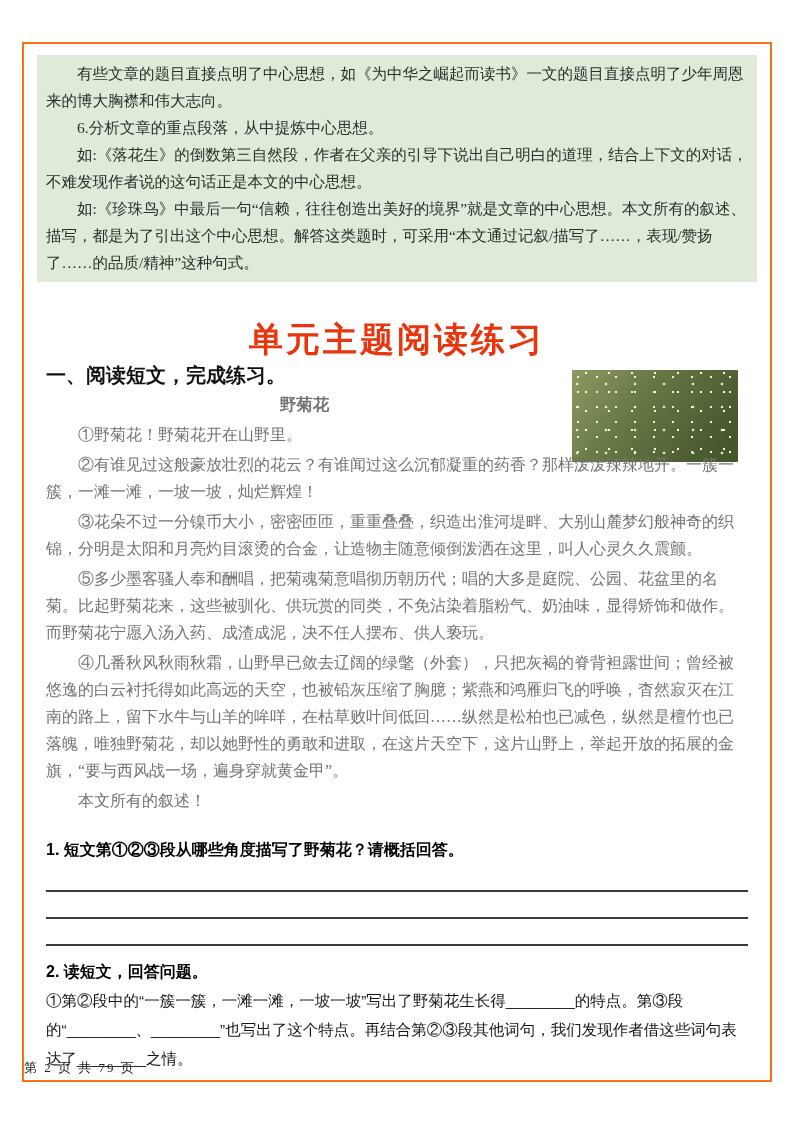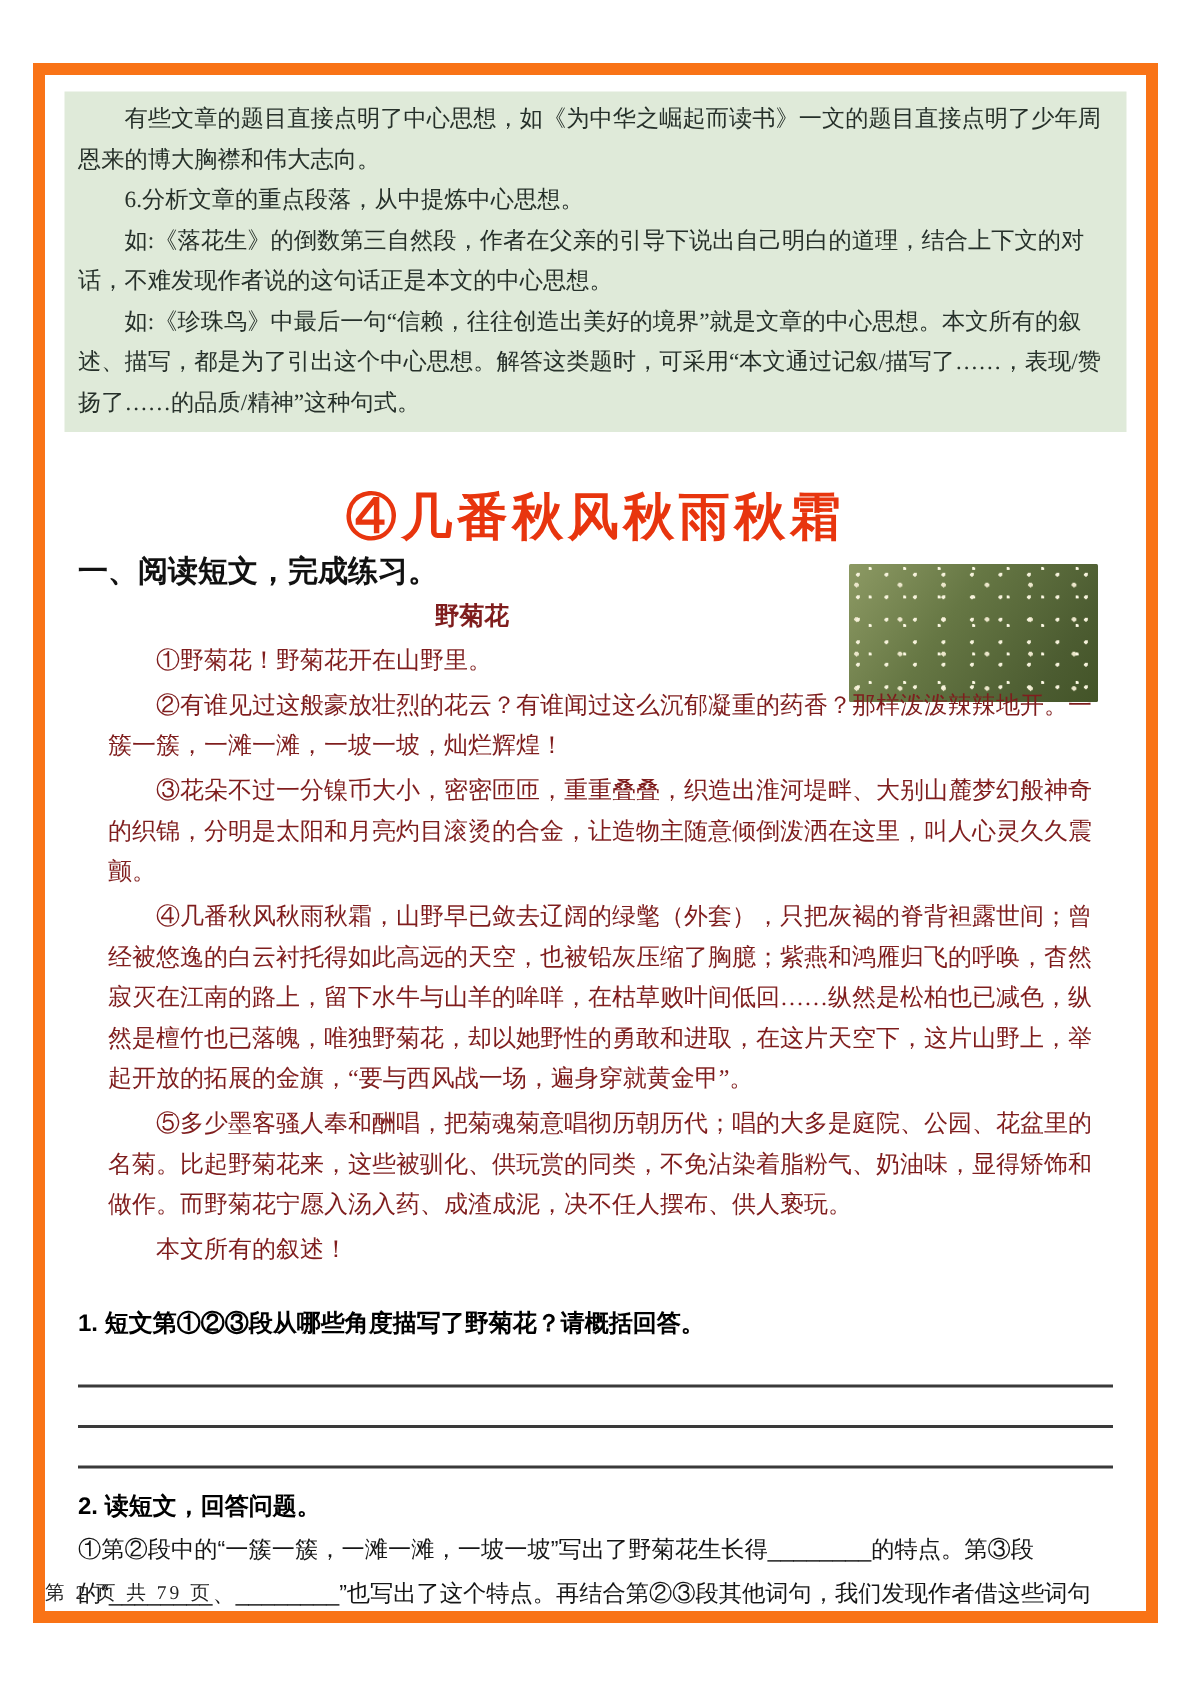--- a/index.html
+++ b/index.html
@@ -1,19 +1,19 @@
 <!DOCTYPE html>
 <html><head>
 <meta charset="utf-8">
 <style>
   * { margin:0; padding:0; box-sizing:border-box; }
   html,body { width:793px; height:1122px; background:#ffffff; font-family:"Liberation Sans",sans-serif; color:#1c1c1c; }
   .page-frame {
     position:absolute; left:22px; top:42px; width:750px; height:1040px;
-    border:8px solid #f97316; background:#fff;
+    border:2px solid #f97316; background:#fff;
   }
   .frame-inner { position:relative; width:100%; height:100%; overflow:hidden; }
 
   
   .summary-box {
     margin:11px 13px 0 13px;
     background:#dfead9;
     padding:5px 9px 6px 9px;
     font-family:"Liberation Serif",serif;
     font-size:15.5px; line-height:27px; color:#26302a;
@@ -40,21 +40,21 @@
     background-image:
       radial-gradient(circle 2.2px at 6px 7px,  #f7f3dc 55%, rgba(255,255,255,0) 62%),
       radial-gradient(circle 1.8px at 14px 3px, #fffbe6 55%, rgba(255,255,255,0) 62%),
       radial-gradient(circle 2.6px at 5px 14px, #ece7cb 55%, rgba(255,255,255,0) 62%),
       radial-gradient(circle 1.5px at 16px 10px,#fdf8e0 55%, rgba(255,255,255,0) 62%),
       linear-gradient(125deg, #8d9a64 0%, #667744 40%, #4c5c31 80%, #435428 100%);
     background-size:19px 15px, 23px 19px, 29px 23px, 13px 11px, 100% 100%;
     border-radius:1px;
   }
 
-  .passage { font-family:"Liberation Serif",serif; font-size:16px; line-height:27px; color:#7f1d1d;margin-left:20px; }
+  .passage { font-family:"Liberation Serif",serif; font-size:16px; line-height:27px; color:#737373; }
   .passage-title {
     margin-top:2px; margin-right:185px;
     text-align:center; font-weight:bold; font-size:16.5px; line-height:26px;
     font-family:"Liberation Serif",serif;
   }
   .passage p { text-indent:2em; margin:3px 0; }
 
   .question-bold { font-weight:bold; font-size:16px; line-height:27px; color:#000; }
   .q1 { margin-top:22px; }
   .answer-line { height:27px; border-bottom:2px solid #3a3a3a; }
@@ -75,34 +75,34 @@
 <div class="page-frame">
   <div class="frame-inner">
 
     <div class="summary-box">
       <p>有些文章的题目直接点明了中心思想，如《为中华之崛起而读书》一文的题目直接点明了少年周恩来的博大胸襟和伟大志向。</p>
       <p>6.分析文章的重点段落，从中提炼中心思想。</p>
       <p>如:《落花生》的倒数第三自然段，作者在父亲的引导下说出自己明白的道理，结合上下文的对话，不难发现作者说的这句话正是本文的中心思想。</p>
       <p>如:《珍珠鸟》中最后一句“信赖，往往创造出美好的境界”就是文章的中心思想。本文所有的叙述、描写，都是为了引出这个中心思想。解答这类题时，可采用“本文通过记叙/描写了……，表现/赞扬了……的品质/精神”这种句式。</p>
     </div>
 
-    <div class="main-title">④几番秋风秋雨秋霜</div>
+    <div class="main-title">单元主题阅读练习</div>
 
     <div class="flower-photo"></div>
 
     <div class="content">
       <div class="section-heading">一、阅读短文，完成练习。</div>
 
       <div class="passage">
         <div class="passage-title">野菊花</div>
         <p>①野菊花！野菊花开在山野里。</p>
         <p>②有谁见过这般豪放壮烈的花云？有谁闻过这么沉郁凝重的药香？那样泼泼辣辣地开。一簇一簇，一滩一滩，一坡一坡，灿烂辉煌！</p>
         <p>③花朵不过一分镍币大小，密密匝匝，重重叠叠，织造出淮河堤畔、大别山麓梦幻般神奇的织锦，分明是太阳和月亮灼目滚烫的合金，让造物主随意倾倒泼洒在这里，叫人心灵久久震颤。</p>
+        <p>⑤多少墨客骚人奉和酬唱，把菊魂菊意唱彻历朝历代；唱的大多是庭院、公园、花盆里的名菊。比起野菊花来，这些被驯化、供玩赏的同类，不免沾染着脂粉气、奶油味，显得矫饰和做作。而野菊花宁愿入汤入药、成渣成泥，决不任人摆布、供人亵玩。</p>
         <p>④几番秋风秋雨秋霜，山野早已敛去辽阔的绿氅（外套），只把灰褐的脊背袒露世间；曾经被悠逸的白云衬托得如此高远的天空，也被铅灰压缩了胸臆；紫燕和鸿雁归飞的呼唤，杳然寂灭在江南的路上，留下水牛与山羊的哞咩，在枯草败叶间低回……纵然是松柏也已减色，纵然是檀竹也已落魄，唯独野菊花，却以她野性的勇敢和进取，在这片天空下，这片山野上，举起开放的拓展的金旗，“要与西风战一场，遍身穿就黄金甲”。</p>
-        <p>⑤多少墨客骚人奉和酬唱，把菊魂菊意唱彻历朝历代；唱的大多是庭院、公园、花盆里的名菊。比起野菊花来，这些被驯化、供玩赏的同类，不免沾染着脂粉气、奶油味，显得矫饰和做作。而野菊花宁愿入汤入药、成渣成泥，决不任人摆布、供人亵玩。</p>
         <p>本文所有的叙述！</p>
       </div>
 
       <div class="question-bold q1">1. 短文第①②③段从哪些角度描写了野菊花？请概括回答。</div>
 
       <div class="answer-lines">
         <div class="answer-line"></div>
         <div class="answer-line"></div>
         <div class="answer-line"></div>
       </div>

